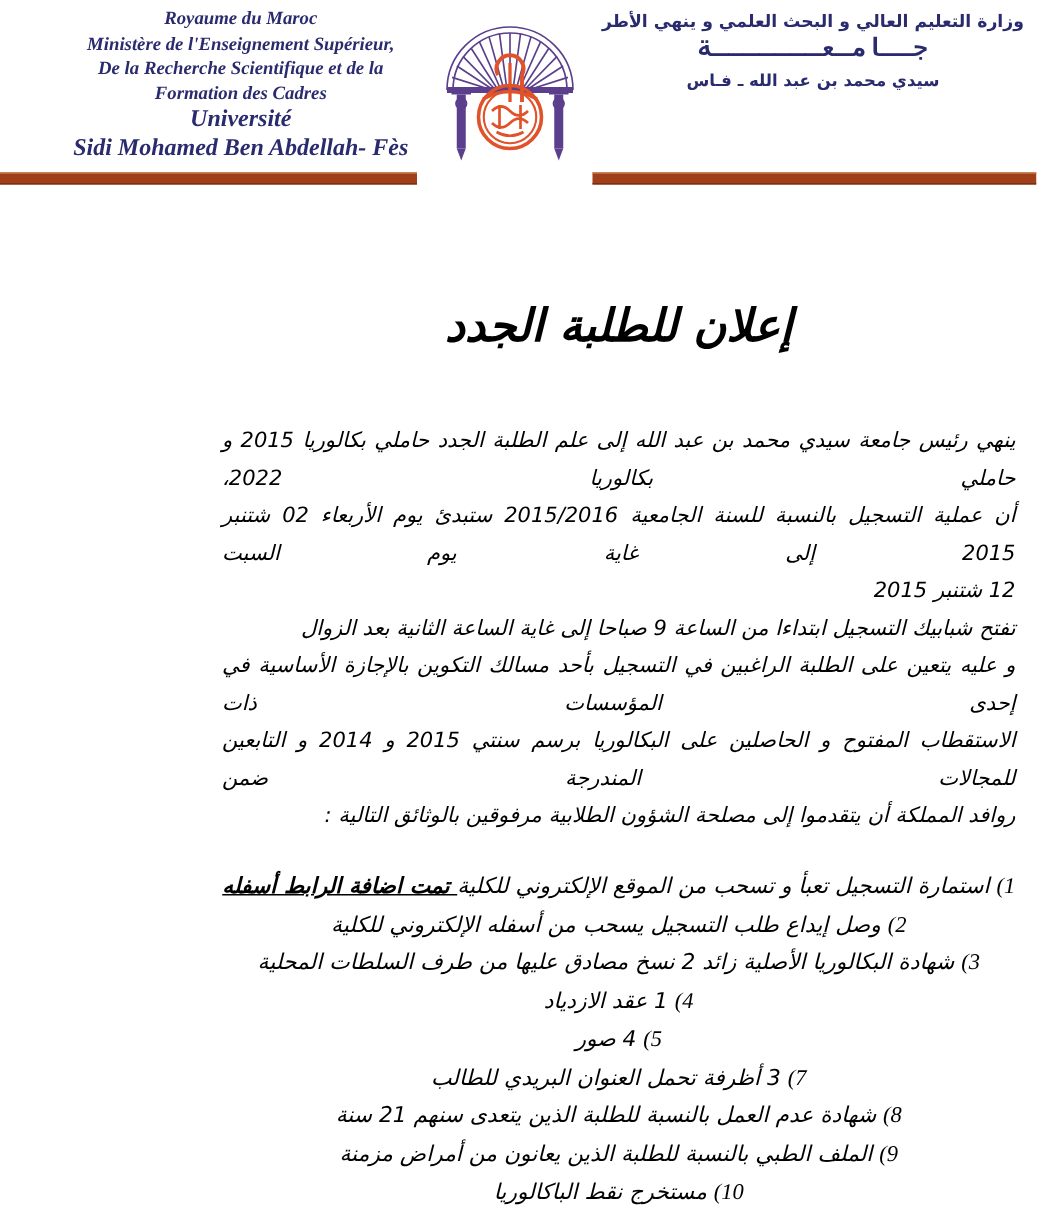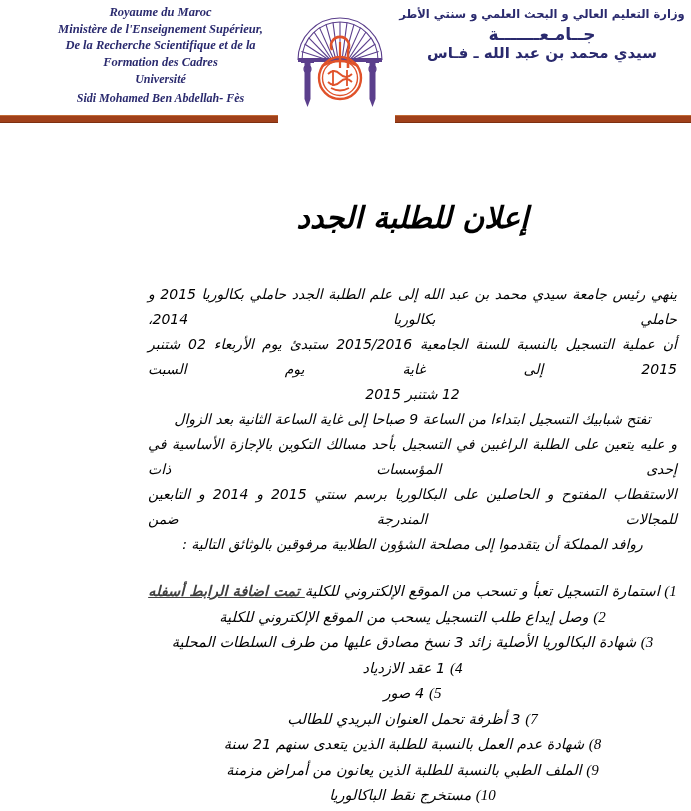--- a/index.html
+++ b/index.html
@@ -32,21 +32,21 @@
     color: #2a2a6e;
     font-family: "Liberation Serif", "DejaVu Serif", serif;
     font-style: italic;
     font-weight: bold;
     font-size: 12.5px;
     line-height: 16.5px;
     direction: ltr;
   }
   .header-fr .fr-line { display: block; white-space: nowrap; margin-left: 43px; }
   .header-fr .fr-line.big {
-    font-size: 12px;
+    font-size: 16px;
     line-height: 19px;
   }
 
   .header-ar {
     position: absolute;
     right: 6px;
     top: 6px;
     width: 286px;
     text-align: center;
     color: #2a2a6e;
@@ -54,23 +54,24 @@
     font-weight: bold;
     font-size: 11.5px;
     line-height: 17px;
     direction: rtl;
   }
   .header-ar .ar-line { display: block; white-space: nowrap; }
   .header-ar .ar-line.jamia {
     font-size: 17px;
     line-height: 22px;
     letter-spacing: 1px;
+    font-family: Liberation Mono, monospace;
   }
   .header-ar .ar-line.small {
-    font-size: 15px;
+    font-size: 11px;
     letter-spacing: 0.5px;
   }
 
   
   .logo {
     position: absolute;
     left: 286px;
     top: 8px;
     width: 108px;
     height: 100px;
@@ -106,21 +107,20 @@
     font-weight: bold;
     font-size: 30px;
     line-height: 40px;
     margin-top: 72px;
     color: #000;
     direction: rtl;
   }
 
   .para {
     direction: rtl;
-    text-align: center;
     font-family: "DejaVu Sans", "Liberation Sans", sans-serif;
     font-size: 14px;
     line-height: 25px;
     margin: 0;
     padding: 0 14px;
   }
   .para-block {
     margin-top: 44px;
   }
   .para-line {
@@ -142,21 +142,21 @@
     font-family: "DejaVu Sans", "Liberation Sans", sans-serif;
     font-size: 14.5px;
     line-height: 25.5px;
     white-space: nowrap;
   }
   .num {
     font-family: "Liberation Serif", "DejaVu Serif", serif;
     font-size: 15px;
   }
   .hl {
-    color: #404040;
+    color: #000000;
     font-weight: bold;
     text-decoration: underline;
   }
 </style>
 </head>
 <body>
 
 <div class="header">
 
   <div class="header-fr">
@@ -215,49 +215,49 @@
         <path d="M42 66 q6 -6 12 0 q6 6 12 0"></path>
         <path d="M42 74 q6 6 12 0 q6 -6 12 0"></path>
         <path d="M45 80 q9 5 18 0"></path>
         <path d="M47 62 l0 16"></path>
         <path d="M61 62 l0 16"></path>
       </g>
     </svg>
   </div>
 
   <div class="header-ar">
-    <span class="ar-line">وزارة التعليم العالي و البحث العلمي و سنتي الأطر</span>
+    <span class="ar-line">وزارة التعليم العالي و البحث العلمي و ينهي الأطر</span>
     <span class="ar-line jamia">جــامـعـــــــة</span>
     <span class="ar-line small">سيدي محمد بن عبد الله ـ فـاس</span>
   </div>
 </div>
 
 <div class="rules">
   <div class="rule left"></div>
   <div class="rule right"></div>
 </div>
 
 <div class="sheet">
 
   <div class="title">إعلان للطلبة الجدد</div>
 
   <div class="para-block">
-    <div class="para para-line just">ينهي رئيس جامعة سيدي محمد بن عبد الله إلى علم الطلبة الجدد حاملي بكالوريا 2015  و حاملي بكالوريا 2014،</div>
+    <div class="para para-line just">ينهي رئيس جامعة سيدي محمد بن عبد الله إلى علم الطلبة الجدد حاملي بكالوريا 2015  و حاملي بكالوريا 2022،</div>
     <div class="para para-line just">أن عملية التسجيل بالنسبة للسنة الجامعية 2015/2016 ستبدئ يوم الأربعاء 02 شتنبر 2015 إلى غاية يوم السبت</div>
     <div class="para para-line">12 شتنبر 2015</div>
     <div class="para para-line">تفتح شبابيك التسجيل ابتداءا من الساعة 9 صباحا إلى غاية الساعة الثانية بعد الزوال</div>
     <div class="para para-line just">و عليه يتعين على الطلبة الراغبين في التسجيل بأحد مسالك التكوين بالإجازة الأساسية في إحدى المؤسسات ذات</div>
     <div class="para para-line just">الاستقطاب المفتوح و الحاصلين على البكالوريا برسم سنتي 2015 و  2014  و التابعين للمجالات المندرجة ضمن</div>
     <div class="para para-line">روافد المملكة أن يتقدموا إلى مصلحة الشؤون الطلابية مرفوقين بالوثائق التالية :</div>
   </div>
 
   <ul class="list" id="doc-list">
       <li><span class="num">1)</span><span> استمارة التسجيل تعبأ و تسحب من الموقع الإلكتروني للكلية</span><span class="hl"> تمت اضافة الرابط أسفله</span></li>
-      <li><span class="num">2)</span><span> وصل إيداع طلب التسجيل يسحب من الموقع الإلكتروني للكلية</span></li>
-      <li><span class="num">3)</span><span> شهادة البكالوريا الأصلية زائد 3 نسخ مصادق عليها من طرف السلطات المحلية</span></li>
+      <li><span class="num">2)</span><span> وصل إيداع طلب التسجيل يسحب من أسفله الإلكتروني للكلية</span></li>
+      <li><span class="num">3)</span><span> شهادة البكالوريا الأصلية زائد 2 نسخ مصادق عليها من طرف السلطات المحلية</span></li>
       <li><span class="num">4)</span><span> 1 عقد الازدياد</span></li>
       <li><span class="num">5)</span><span> 4 صور</span></li>
       <li><span class="num">7)</span><span> 3 أظرفة تحمل العنوان البريدي للطالب</span></li>
       <li><span class="num">8)</span><span> شهادة عدم العمل بالنسبة للطلبة الذين يتعدى سنهم 21 سنة</span></li>
       <li><span class="num">9)</span><span> الملف الطبي بالنسبة للطلبة الذين يعانون من أمراض مزمنة</span></li>
       <li><span class="num">10)</span><span> مستخرج نقط الباكالوريا</span></li>
       <li><span class="num">11)</span><span> العمل رفقته مصادق عليه بالنسبة للموظفين</span></li>
     </ul>
 </div>
 

